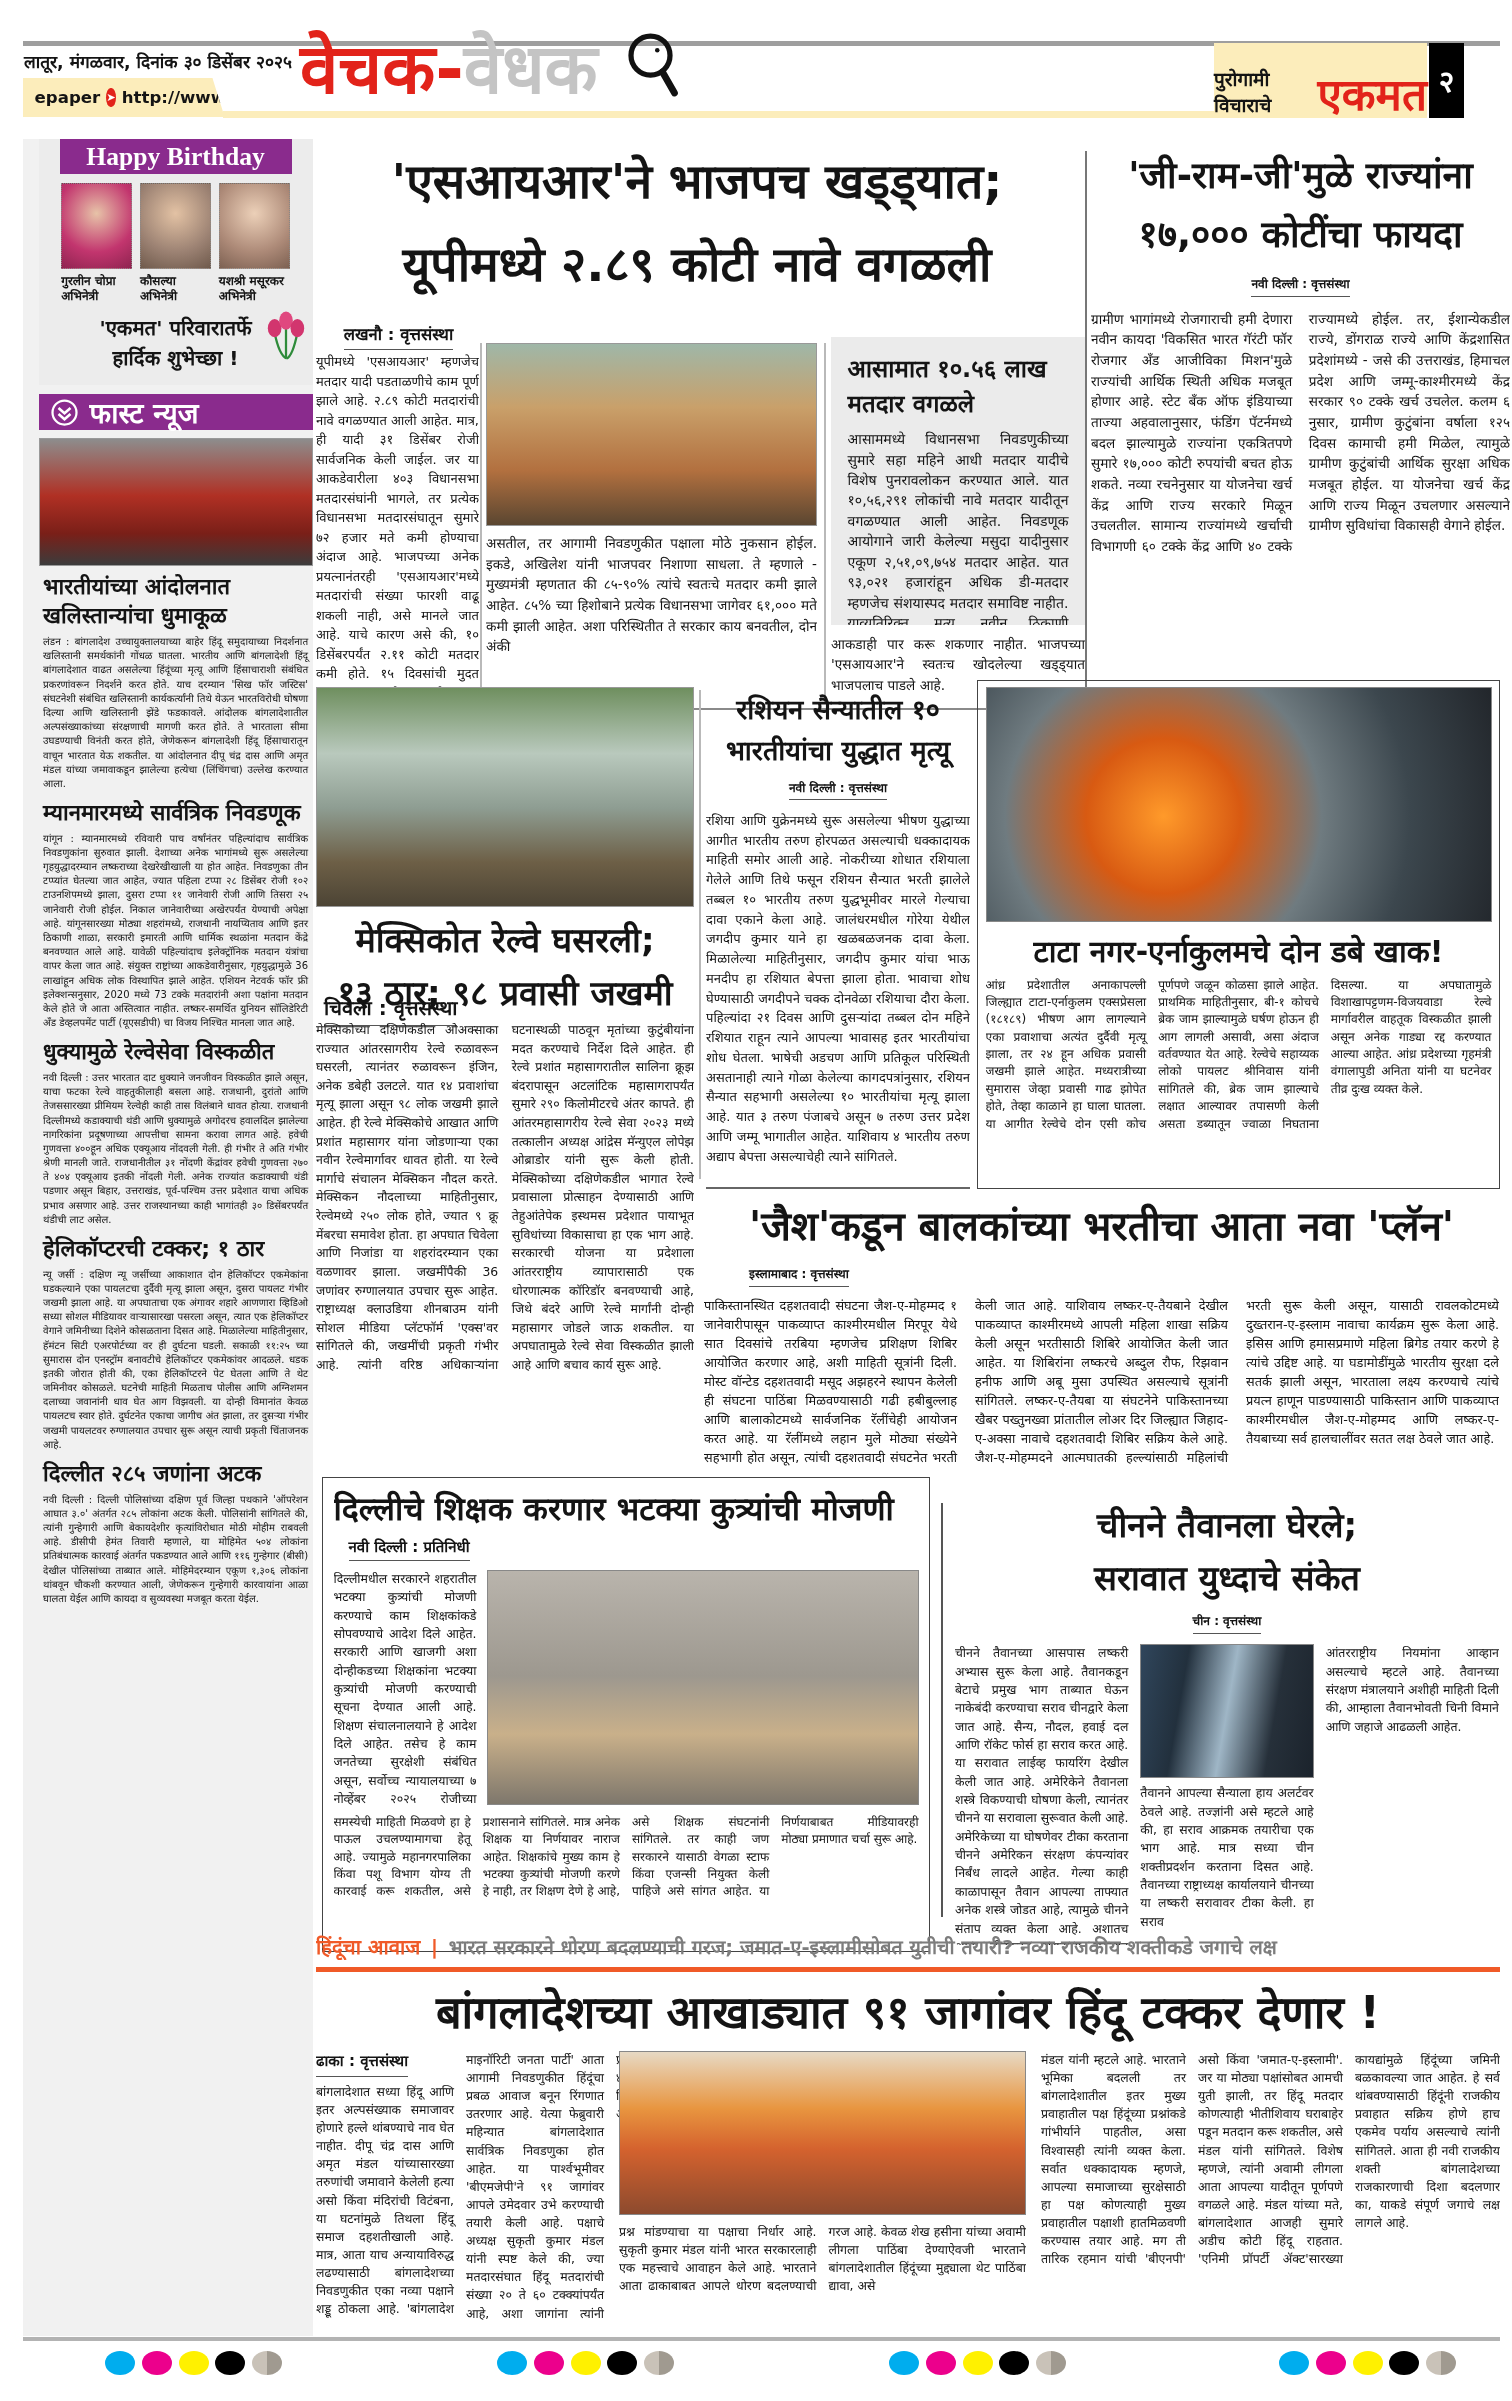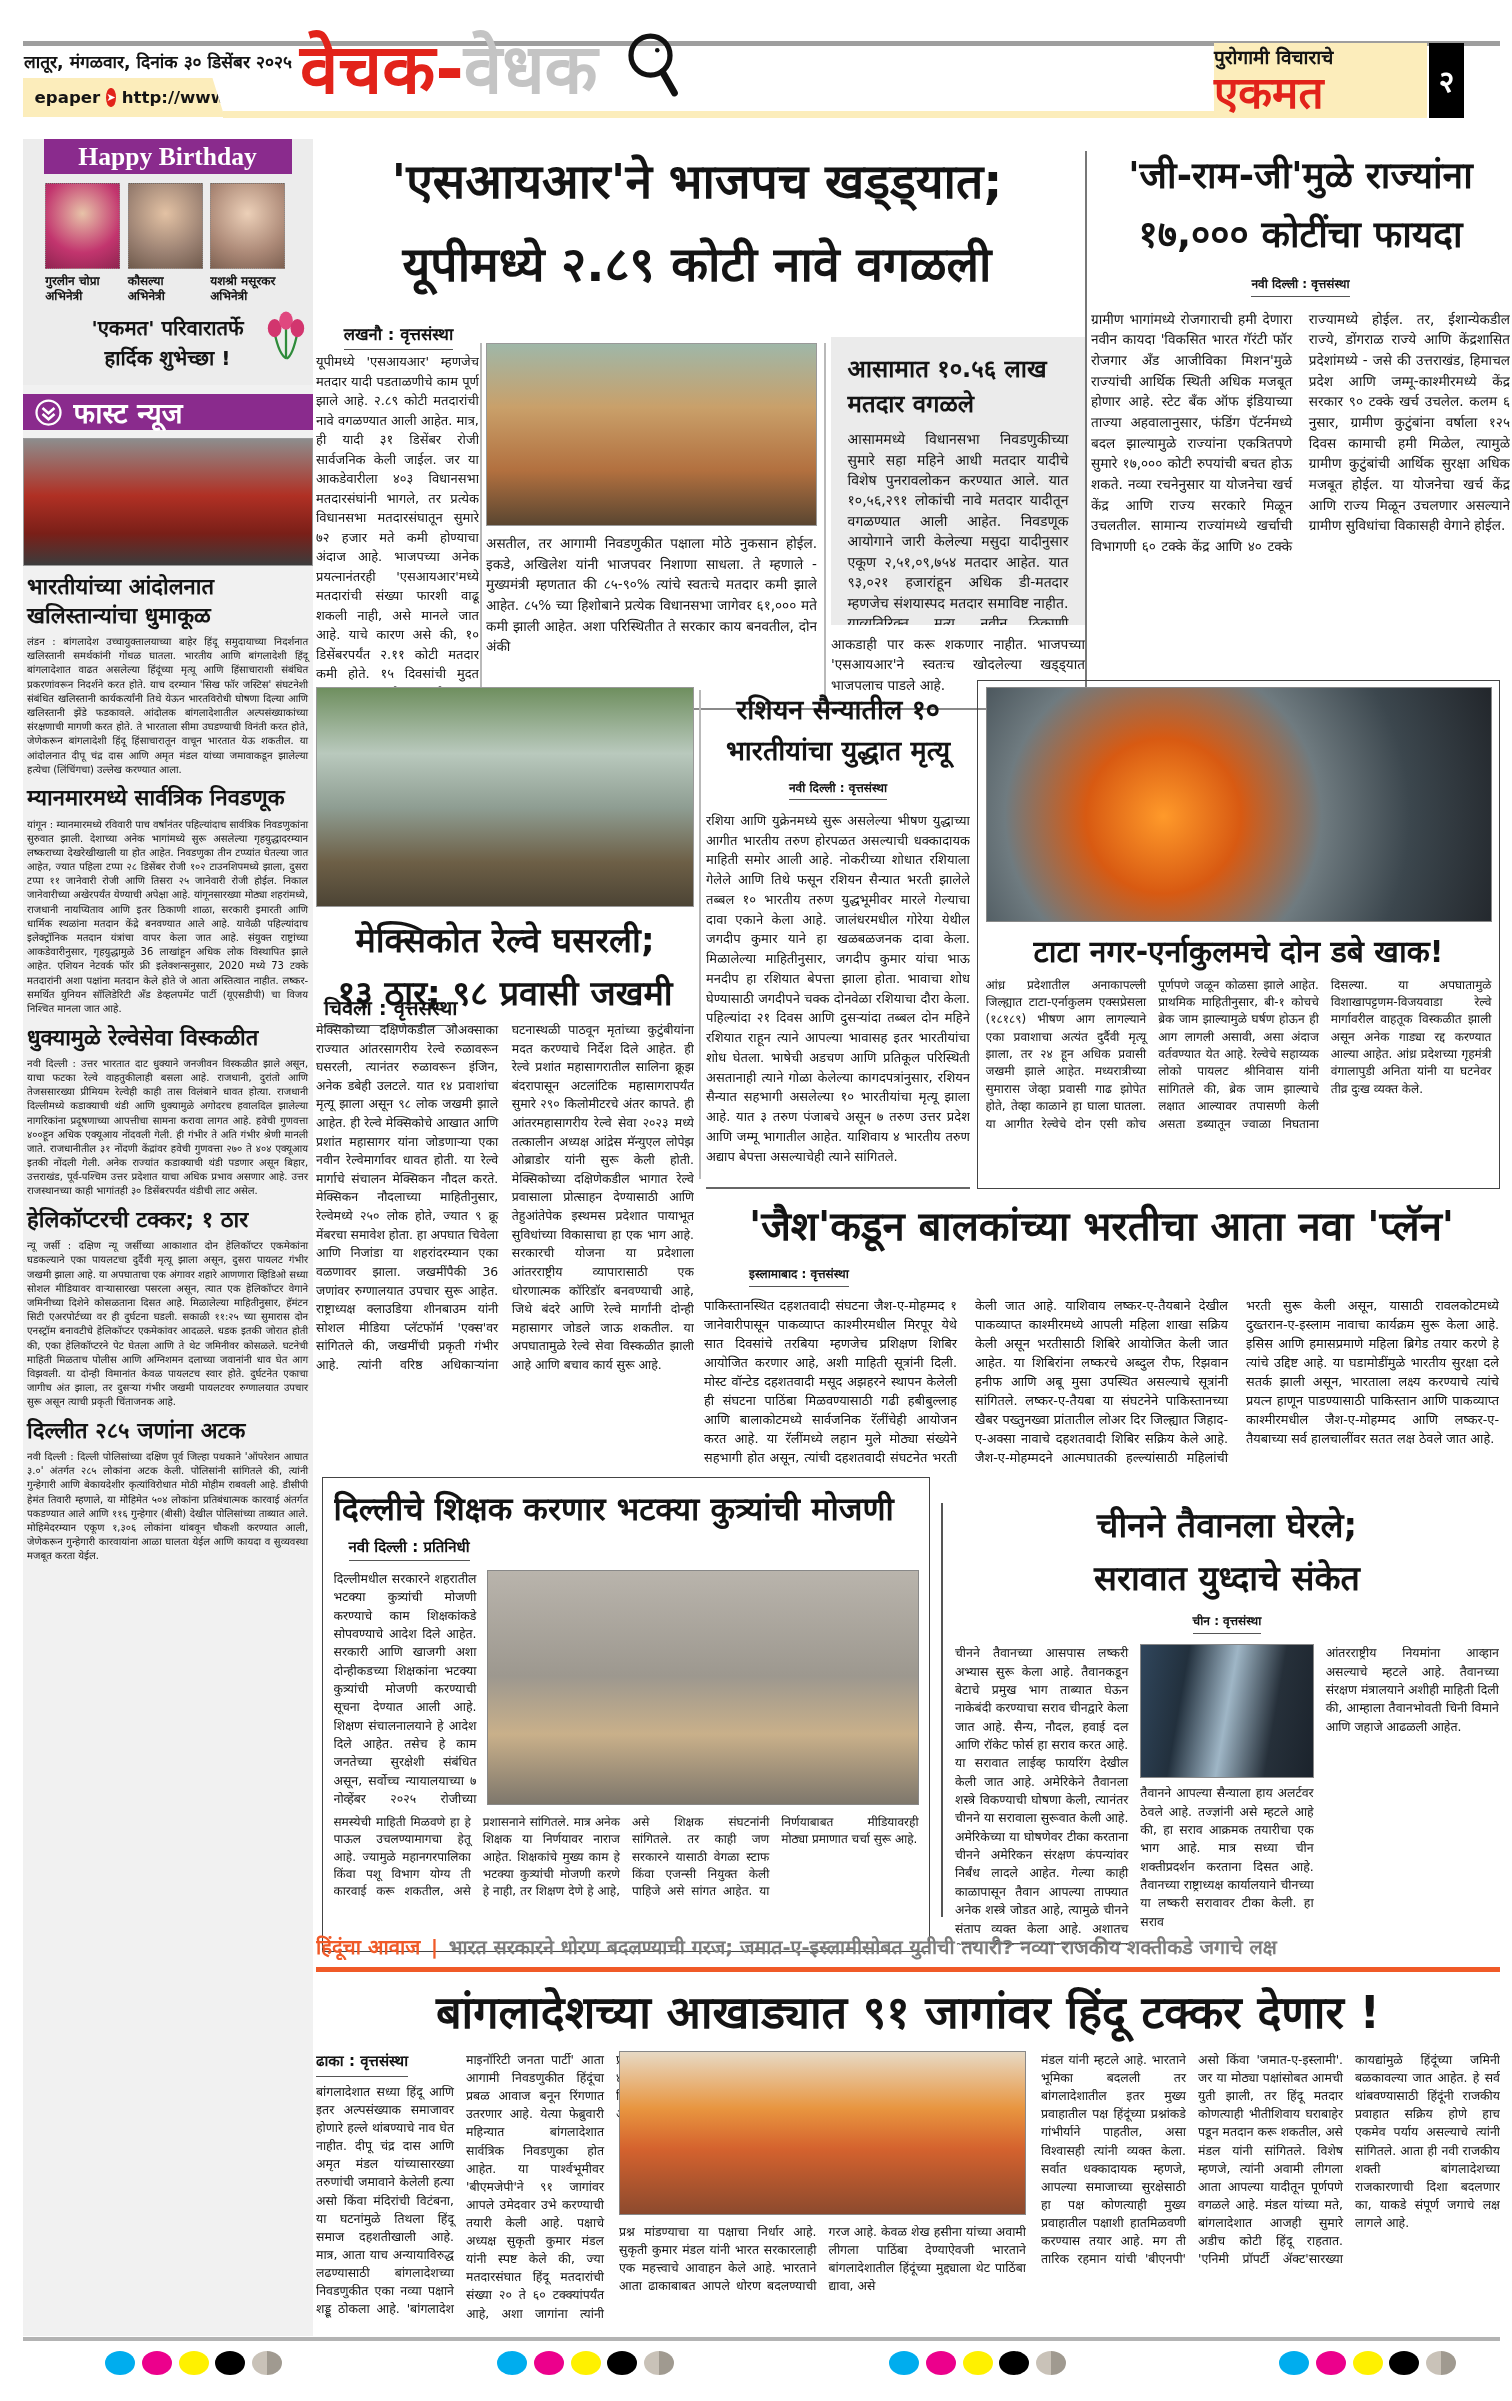--- a/index.html
+++ b/index.html
@@ -25,28 +25,28 @@
   #epaper{left:22.6px;top:78px;width:202px;height:39px;background:var(--cream);
           clip-path:polygon(0 0,94% 0,100% 100%,0 100%);
           display:flex;align-items:center;gap:6px;padding-left:12px;font-size:16.6px;font-weight:700;}
   #epaper .cur{width:19.6px;height:19.6px;border-radius:50%;background:var(--red);color:#fff;
           display:flex;align-items:center;justify-content:center;font-size:11.3px;}
   #yellow-line{left:223px;top:111px;width:991px;height:6.8px;background:var(--cream);}
   #masthead{left:300px;top:30px;width:572px;font-weight:800;font-size:69px;line-height:1.15;white-space:nowrap;}
   #masthead .r{color:var(--red);} #masthead .g{color:#c4c4c4;}
   #masthead svg{vertical-align:-6px;}
   #brand-box{left:1214px;top:43px;width:213px;height:75px;background:var(--cream);
-          display:flex;flex-direction:column;align-items:flex-start;justify-content:center;}
+          display:flex;flex-direction:row;align-items:flex-end;justify-content:center;}
   #brand-box .tag{font-size:19px;font-weight:700;}
   #brand-box .br{font-size:44px;font-weight:800;color:var(--red);line-height:1.05;}
   #pageno{left:1429px;top:43px;width:35px;height:75px;background:#000;color:#fff;
           display:flex;align-items:center;justify-content:center;font-size:30px;font-weight:700;}
 
   
-  #sidebar{left:22.6px;top:139px;width:290px;height:2197px;background:var(--sbgray);overflow:hidden;}
+  #sidebar{left:22.6px;top:139px;width:290px;height:2197px;background:var(--sbgray);overflow:hidden;padding-left:16px;}
   .bday{background:#ececec;padding-bottom:9px;}
   .bday-bar{margin:0 21px;height:35px;background:var(--purple);color:#fff;display:flex;align-items:center;justify-content:center;
             font-family:"Liberation Serif","DejaVu Serif",serif;font-size:25.6px;font-weight:700;}
   .bp-row{display:flex;gap:7.5px;padding:9px 22.6px 3px 22.6px;}
   .bp{width:75px;height:86px;border:1.5px dotted #888;}
   .bn-row{display:flex;padding:1.5px 22.6px;gap:7.5px;}
   .bn{width:75px;font-size:12px;font-weight:700;line-height:1.25;}
   .wish{position:relative;padding:7.5px 7.5px 3px 7.5px;text-align:center;font-size:20.3px;font-weight:700;line-height:1.5;}
   .fast{margin-top:9px;height:36px;background:var(--purple);color:#fff;display:flex;align-items:center;gap:12px;
         font-size:28px;font-weight:800;padding-left:12px;}

